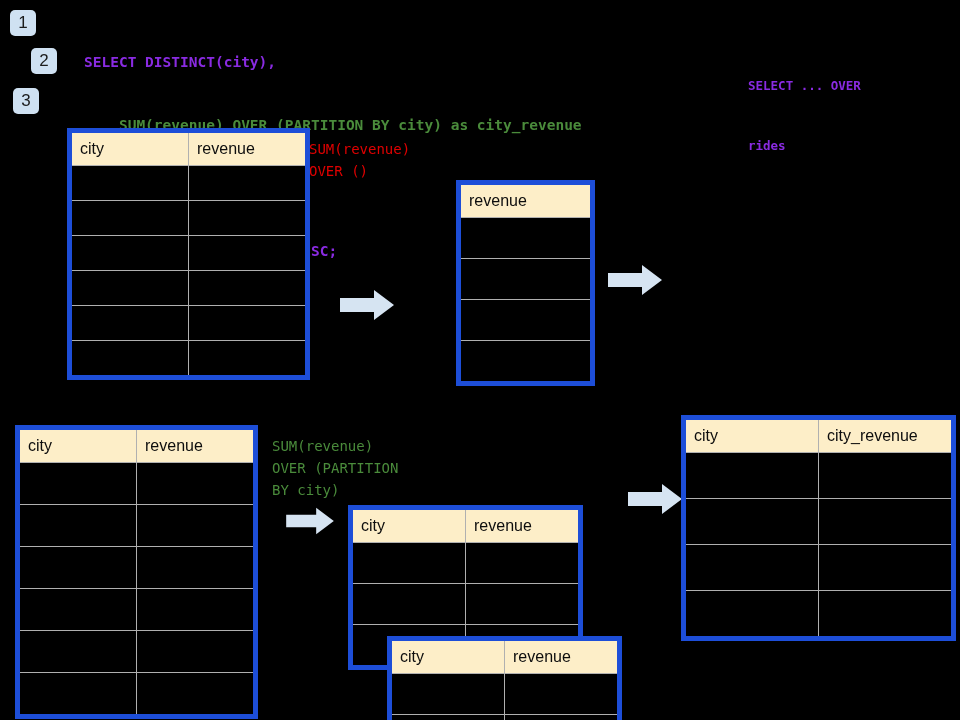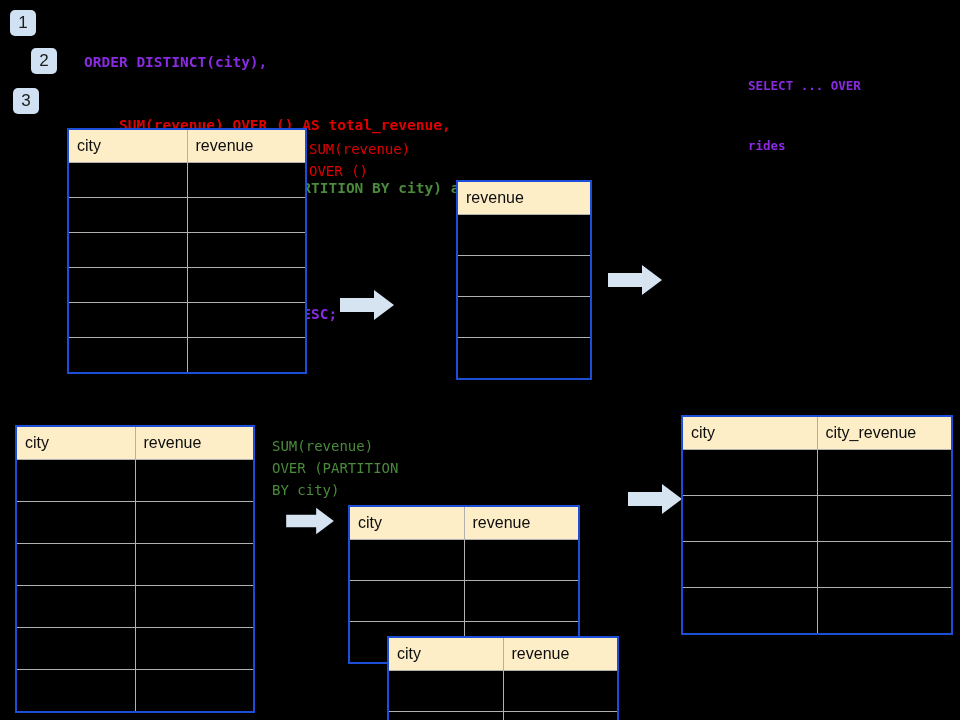--- a/index.html
+++ b/index.html
@@ -61,21 +61,21 @@
     line-height: 22px;
     white-space: pre;
   }
 
   
   .tbl {
     position: absolute;
     border-collapse: collapse;
     table-layout: fixed;
     background: #000000;
-    border: 2px solid #1d4ed8;
+    border: 5px solid #1d4ed8;
   }
   .tbl th, .tbl td {
     border: 1px solid #b0b0b0;
     padding: 0;
     margin: 0;
     font-weight: normal;
     text-align: left;
   }
   .tbl th {
     background: #fdeec8;
@@ -102,22 +102,21 @@
 </head>
 <body>
 
 <div class="stage">
 
   <div class="badge" style="left:10px;  top:10px;">1</div>
   <div class="badge" style="left:31px;  top:48px;">2</div>
   <div class="badge" style="left:13px;  top:88px;">3</div>
 
   <div class="code sql-main">
-    <div class="c-purple">ORDER DISTINCT(city),</div>
-    <div class="c-red">    SUM(revenue) OVER () AS total_revenue,</div>
+    <div class="c-purple">SELECT DISTINCT(city),</div>
     <div class="c-green">    SUM(revenue) OVER (PARTITION BY city) as city_revenue</div>
     <div class="c-purple">  FROM rides</div>
     <div class="c-purple">  ORDER by city_revenue DESC;</div>
   </div>
 
   <div class="code sql-side">
     <div class="c-purple">SELECT ... OVER</div>
     <div class="c-purple">rides</div>
   </div>
 

